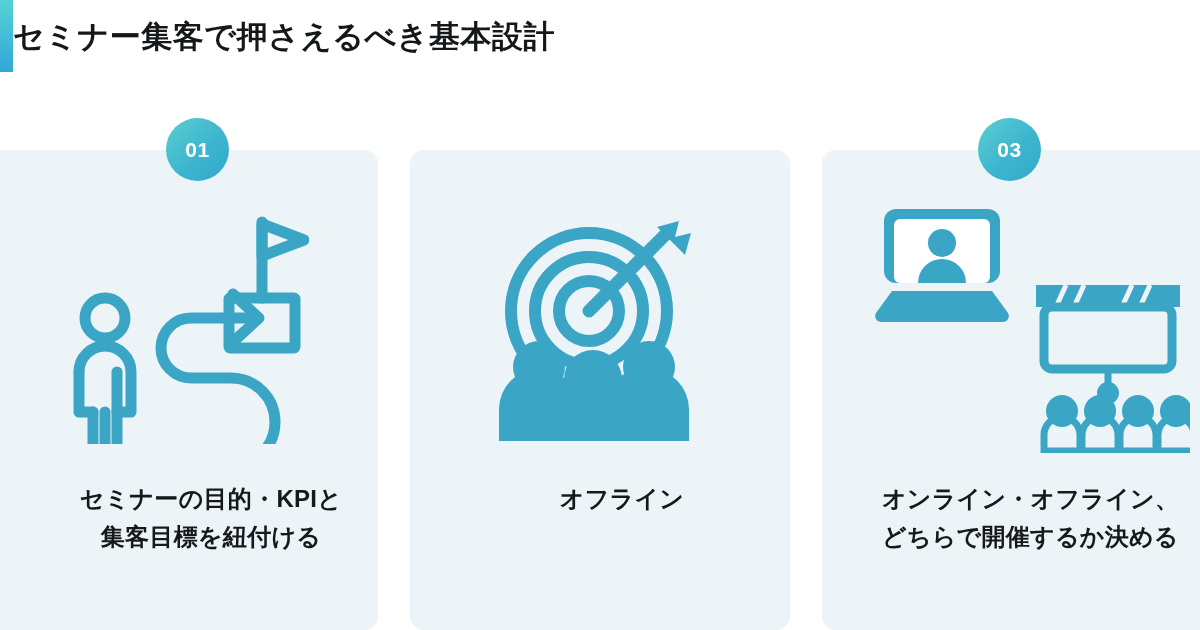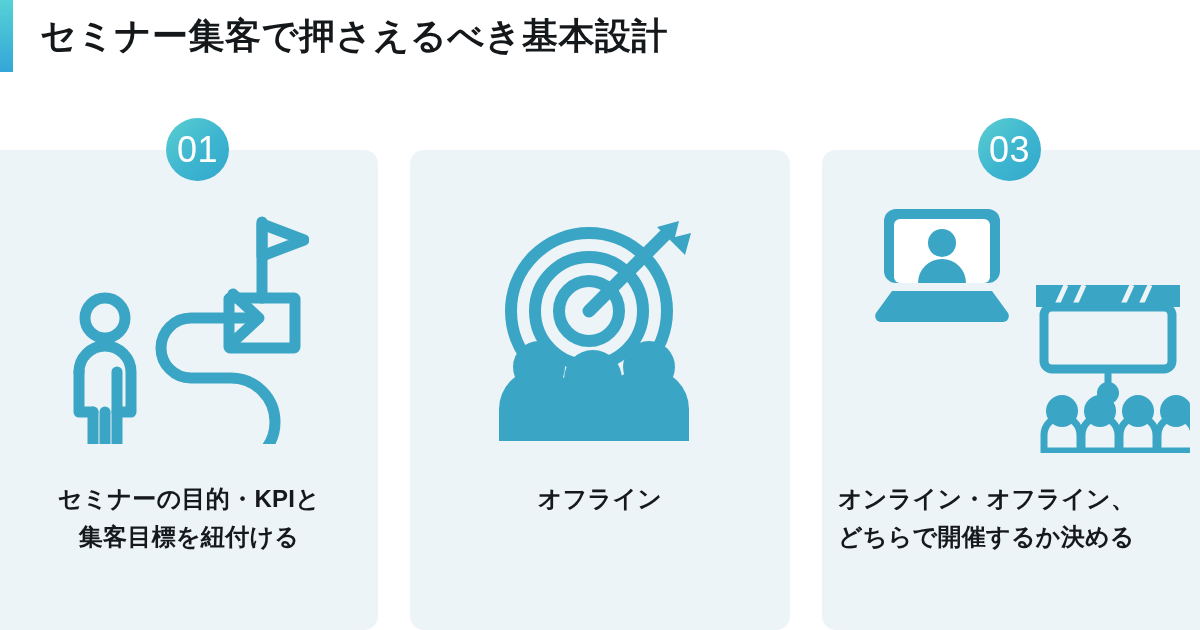--- a/index.html
+++ b/index.html
@@ -25,22 +25,21 @@
     display: flex;
     align-items: center;
   }
   .accent-bar {
     width: 13px;
     height: 72px;
     background: linear-gradient(180deg, #55d2d6 0%, #34a6d8 100%);
     flex: 0 0 auto;
   }
   .page-title {
-    margin-left: 27px;
-    font-size: 36px;
+    font-size: 31px;
     font-weight: 700;
     color: #15181a;
     letter-spacing: 0.5px;
     line-height: 1;
     white-space: nowrap;
   }
 
   
   .cards {
     position: absolute;
@@ -61,22 +60,22 @@
   .card-3 { left: 822px;  width: 406px; }
 
   .badge {
     position: absolute;
     top: -32px;
     width: 63px;
     height: 63px;
     border-radius: 50%;
     background: linear-gradient(135deg, #5bcfd2 0%, #3db5cf 55%, #34a8cd 100%);
     color: #ffffff;
-    font-size: 36px;
-    font-weight: 400;
+    font-size: 21px;
+    font-weight: 700;
     display: flex;
     align-items: center;
     justify-content: center;
     letter-spacing: 0.5px;
     box-sizing: border-box;
   }
   .card-1 .badge { left: 194px; }
   .card-2 .badge { left: 158px; }
   .card-3 .badge { left: 156px; }
 
@@ -100,21 +99,21 @@
     text-align: center;
     font-size: 24px;
     font-weight: 700;
     line-height: 1.58;
     color: #16191c;
     letter-spacing: 0.3px;
     white-space: nowrap;
   }
   .card-1 .caption { padding-left: 28px; box-sizing: border-box; }
   .card-3 .caption { text-align: left; padding-left: 16px; box-sizing: border-box; }
-  .caption span { display: block; }
+  .caption span { display: block; padding-left: 44px; }
 </style>
 </head>
 <body>
 
 <div class="header">
   <div class="accent-bar"></div>
   <div class="page-title">セミナー集客で押さえるべき基本設計</div>
 </div>
 
 <div class="cards">

